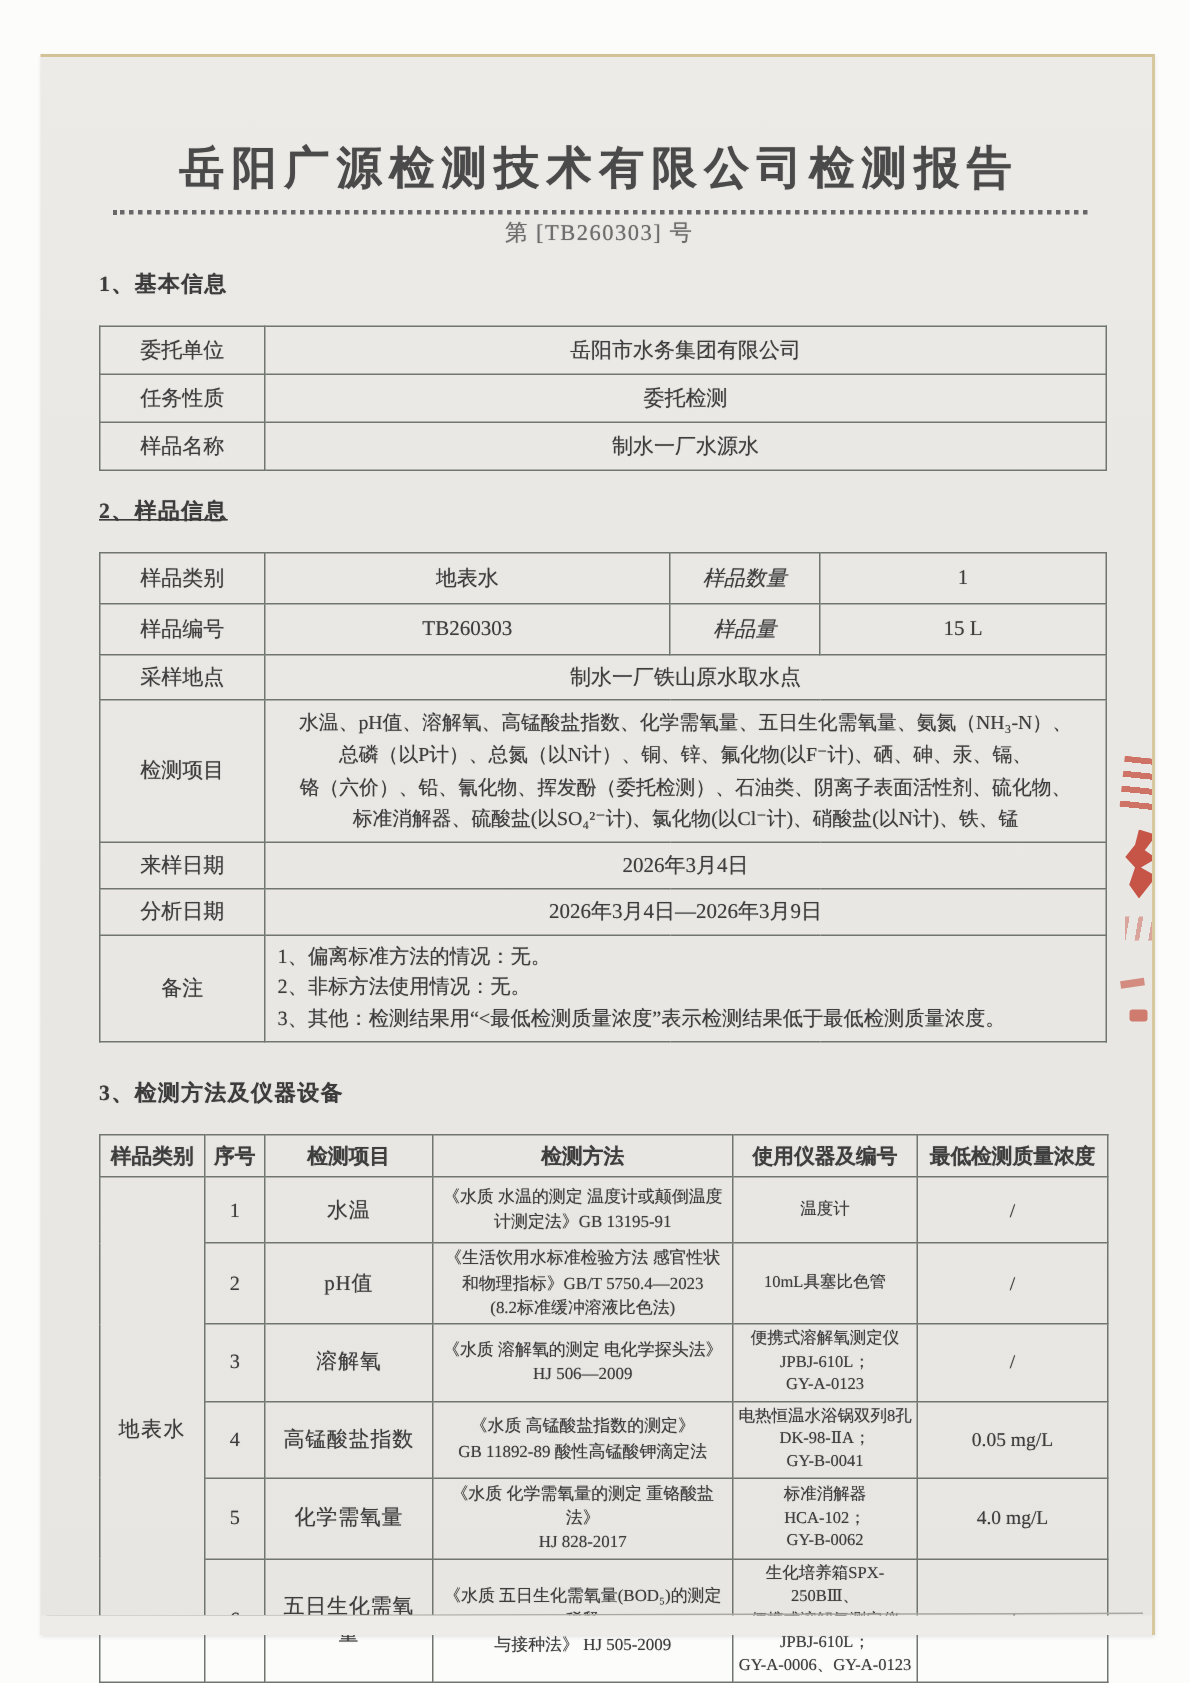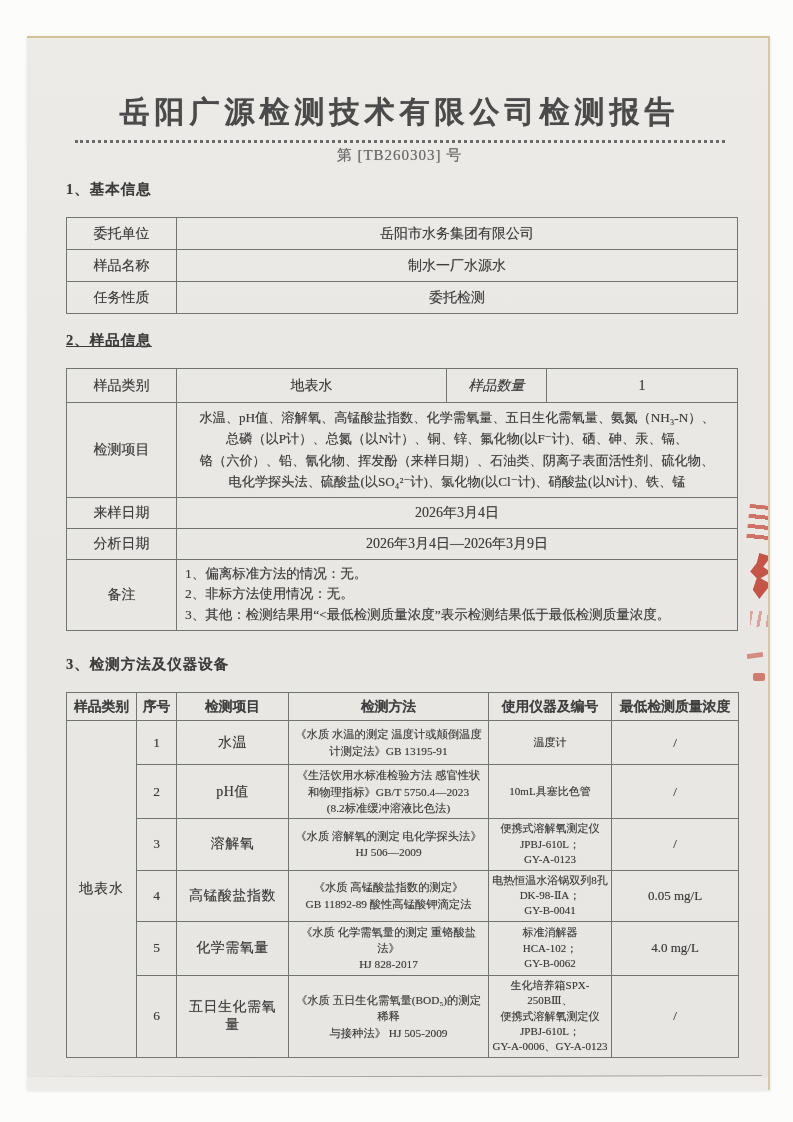--- a/index.html
+++ b/index.html
@@ -92,46 +92,56 @@
       <div class="report-no">第 [TB260303] 号</div>
 
       <div class="sec-heading h1">1、基本信息</div>
       <table class="t1">
         <tbody>
             <tr>
           <td class="lab">委托单位</td>
           <td>岳阳市水务集团有限公司</td>
         </tr>
         <tr>
+          <td class="lab">任务性质</td>
+          <td>委托检测</td>
+        </tr>
+        <tr>
           <td class="lab">样品名称</td>
           <td>制水一厂水源水</td>
-        </tr>
-        <tr>
-          <td class="lab">任务性质</td>
-          <td>委托检测</td>
         </tr>
       </tbody>
         </table>
 
       <div class="sec-heading h2">2、样品信息</div>
       <table class="t2">
         <tbody>
             <tr class="r-grid">
           <td class="lab">样品类别</td>
           <td class="c2">地表水</td>
           <td class="lab2">样品数量</td>
           <td>1</td>
         </tr>
+        <tr class="r-grid">
+          <td class="lab">样品编号</td>
+          <td class="c2">TB260303</td>
+          <td class="lab2">样品量</td>
+          <td>15 L</td>
+        </tr>
+        <tr class="r-loc">
+          <td class="lab">采样地点</td>
+          <td colspan="3">制水一厂铁山原水取水点</td>
+        </tr>
         <tr class="r-items">
           <td class="lab">检测项目</td>
           <td colspan="3" class="items-cell">
             <div>水温、pH值、溶解氧、高锰酸盐指数、化学需氧量、五日生化需氧量、氨氮（NH₃-N）、</div>
             <div>总磷（以P计）、总氮（以N计）、铜、锌、氟化物(以F⁻计)、硒、砷、汞、镉、</div>
-            <div>铬（六价）、铅、氰化物、挥发酚（来样日期）、石油类、阴离子表面活性剂、硫化物、</div>
-            <div>电化学探头法、硫酸盐(以SO₄²⁻计)、氯化物(以Cl⁻计)、硝酸盐(以N计)、铁、锰</div>
+            <div>铬（六价）、铅、氰化物、挥发酚（委托检测）、石油类、阴离子表面活性剂、硫化物、</div>
+            <div>标准消解器、硫酸盐(以SO₄²⁻计)、氯化物(以Cl⁻计)、硝酸盐(以N计)、铁、锰</div>
           </td>
         </tr>
         <tr class="r-date">
           <td class="lab">来样日期</td>
           <td colspan="3">2026年3月4日</td>
         </tr>
         <tr class="r-date">
           <td class="lab">分析日期</td>
           <td colspan="3">2026年3月4日—2026年3月9日</td>
         </tr>

